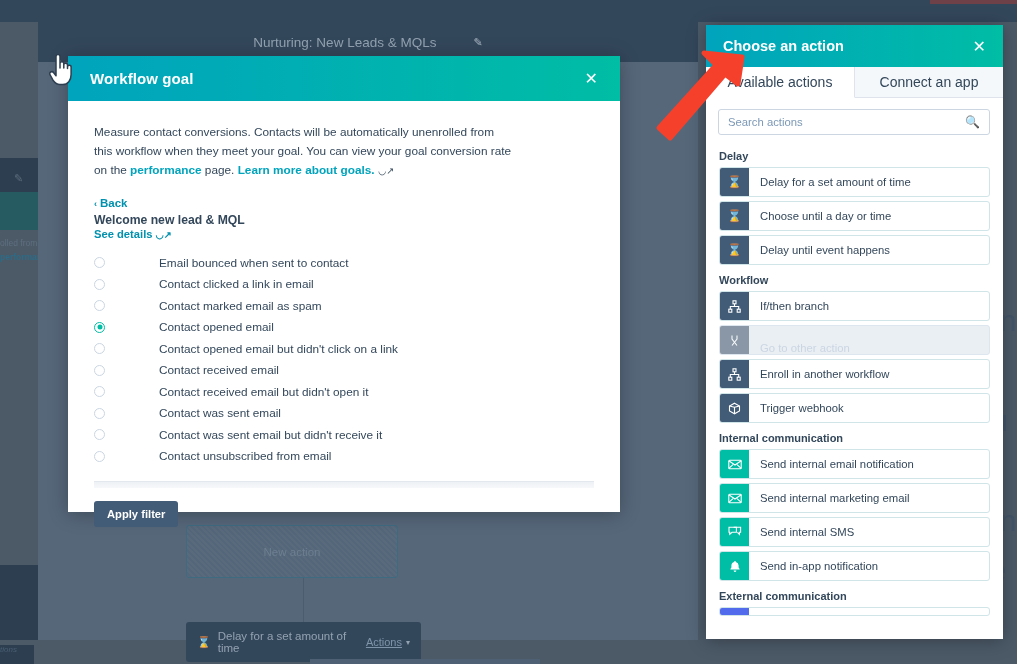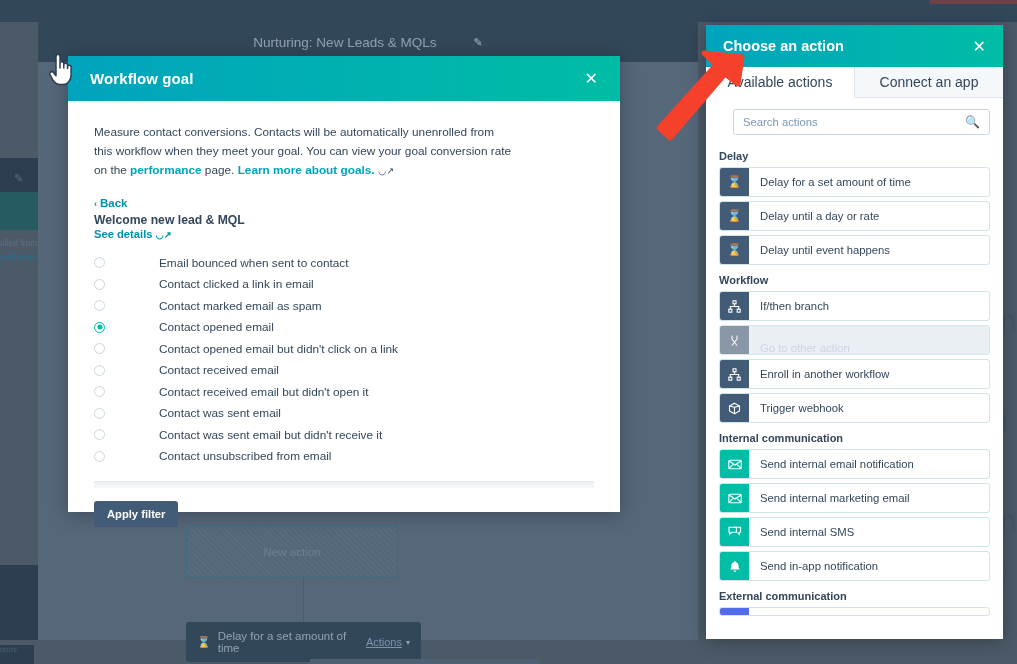--- a/index.html
+++ b/index.html
@@ -179,21 +179,21 @@
 
   .ap-tabs { display:flex; height:31px; background:#f5f8fa; border-bottom:1px solid #dfe3eb; }
   .ap-tab {
     flex:1; display:flex; align-items:center; justify-content:center;
     font-size:14px; color:#33475b; cursor:pointer;
     border-right:1px solid #dfe3eb;
   }
   .ap-tab:last-child { border-right:none; }
   .ap-tab.active { background:#fff; border-bottom:1px solid #fff; margin-bottom:-1px; }
 
-  .ap-search-wrap { padding:11px 13px 4px 3px;margin-left:24px; }
+  .ap-search-wrap { padding:11px 13px 4px 12px; }
   .ap-search {
     position:relative; height:26px; border:1px solid #cbd6e2; border-radius:3px;
     display:flex; align-items:center; padding:0 9px;
   }
   .ap-search input {
     border:none; outline:none; font-size:11.3px; color:#33475b;
     width:100%; font-family:"Liberation Sans", sans-serif; background:transparent;
   }
   .ap-search input::placeholder { color:#7c98b6; }
   .ap-search .mag { color:#0091ae; font-size:12px; }
@@ -374,21 +374,21 @@
 
   <div class="ap-scroll">
 
     <div class="ap-group-label">Delay</div>
     <div class="ap-item">
       <span class="ic navy">⌛</span>
       <span class="lbl">Delay for a set amount of time</span>
     </div>
     <div class="ap-item">
       <span class="ic navy">⌛</span>
-      <span class="lbl">Delay until a day or rate</span>
+      <span class="lbl">Choose until a day or time</span>
     </div>
     <div class="ap-item">
       <span class="ic navy">⌛</span>
       <span class="lbl">Delay until event happens</span>
     </div>
 
     <div class="ap-group-label">Workflow</div>
     <div class="ap-item">
       <span class="ic navy">
         <svg width="13" height="13" viewBox="0 0 13 13" fill="none" stroke="#fff" stroke-width="1.1">

